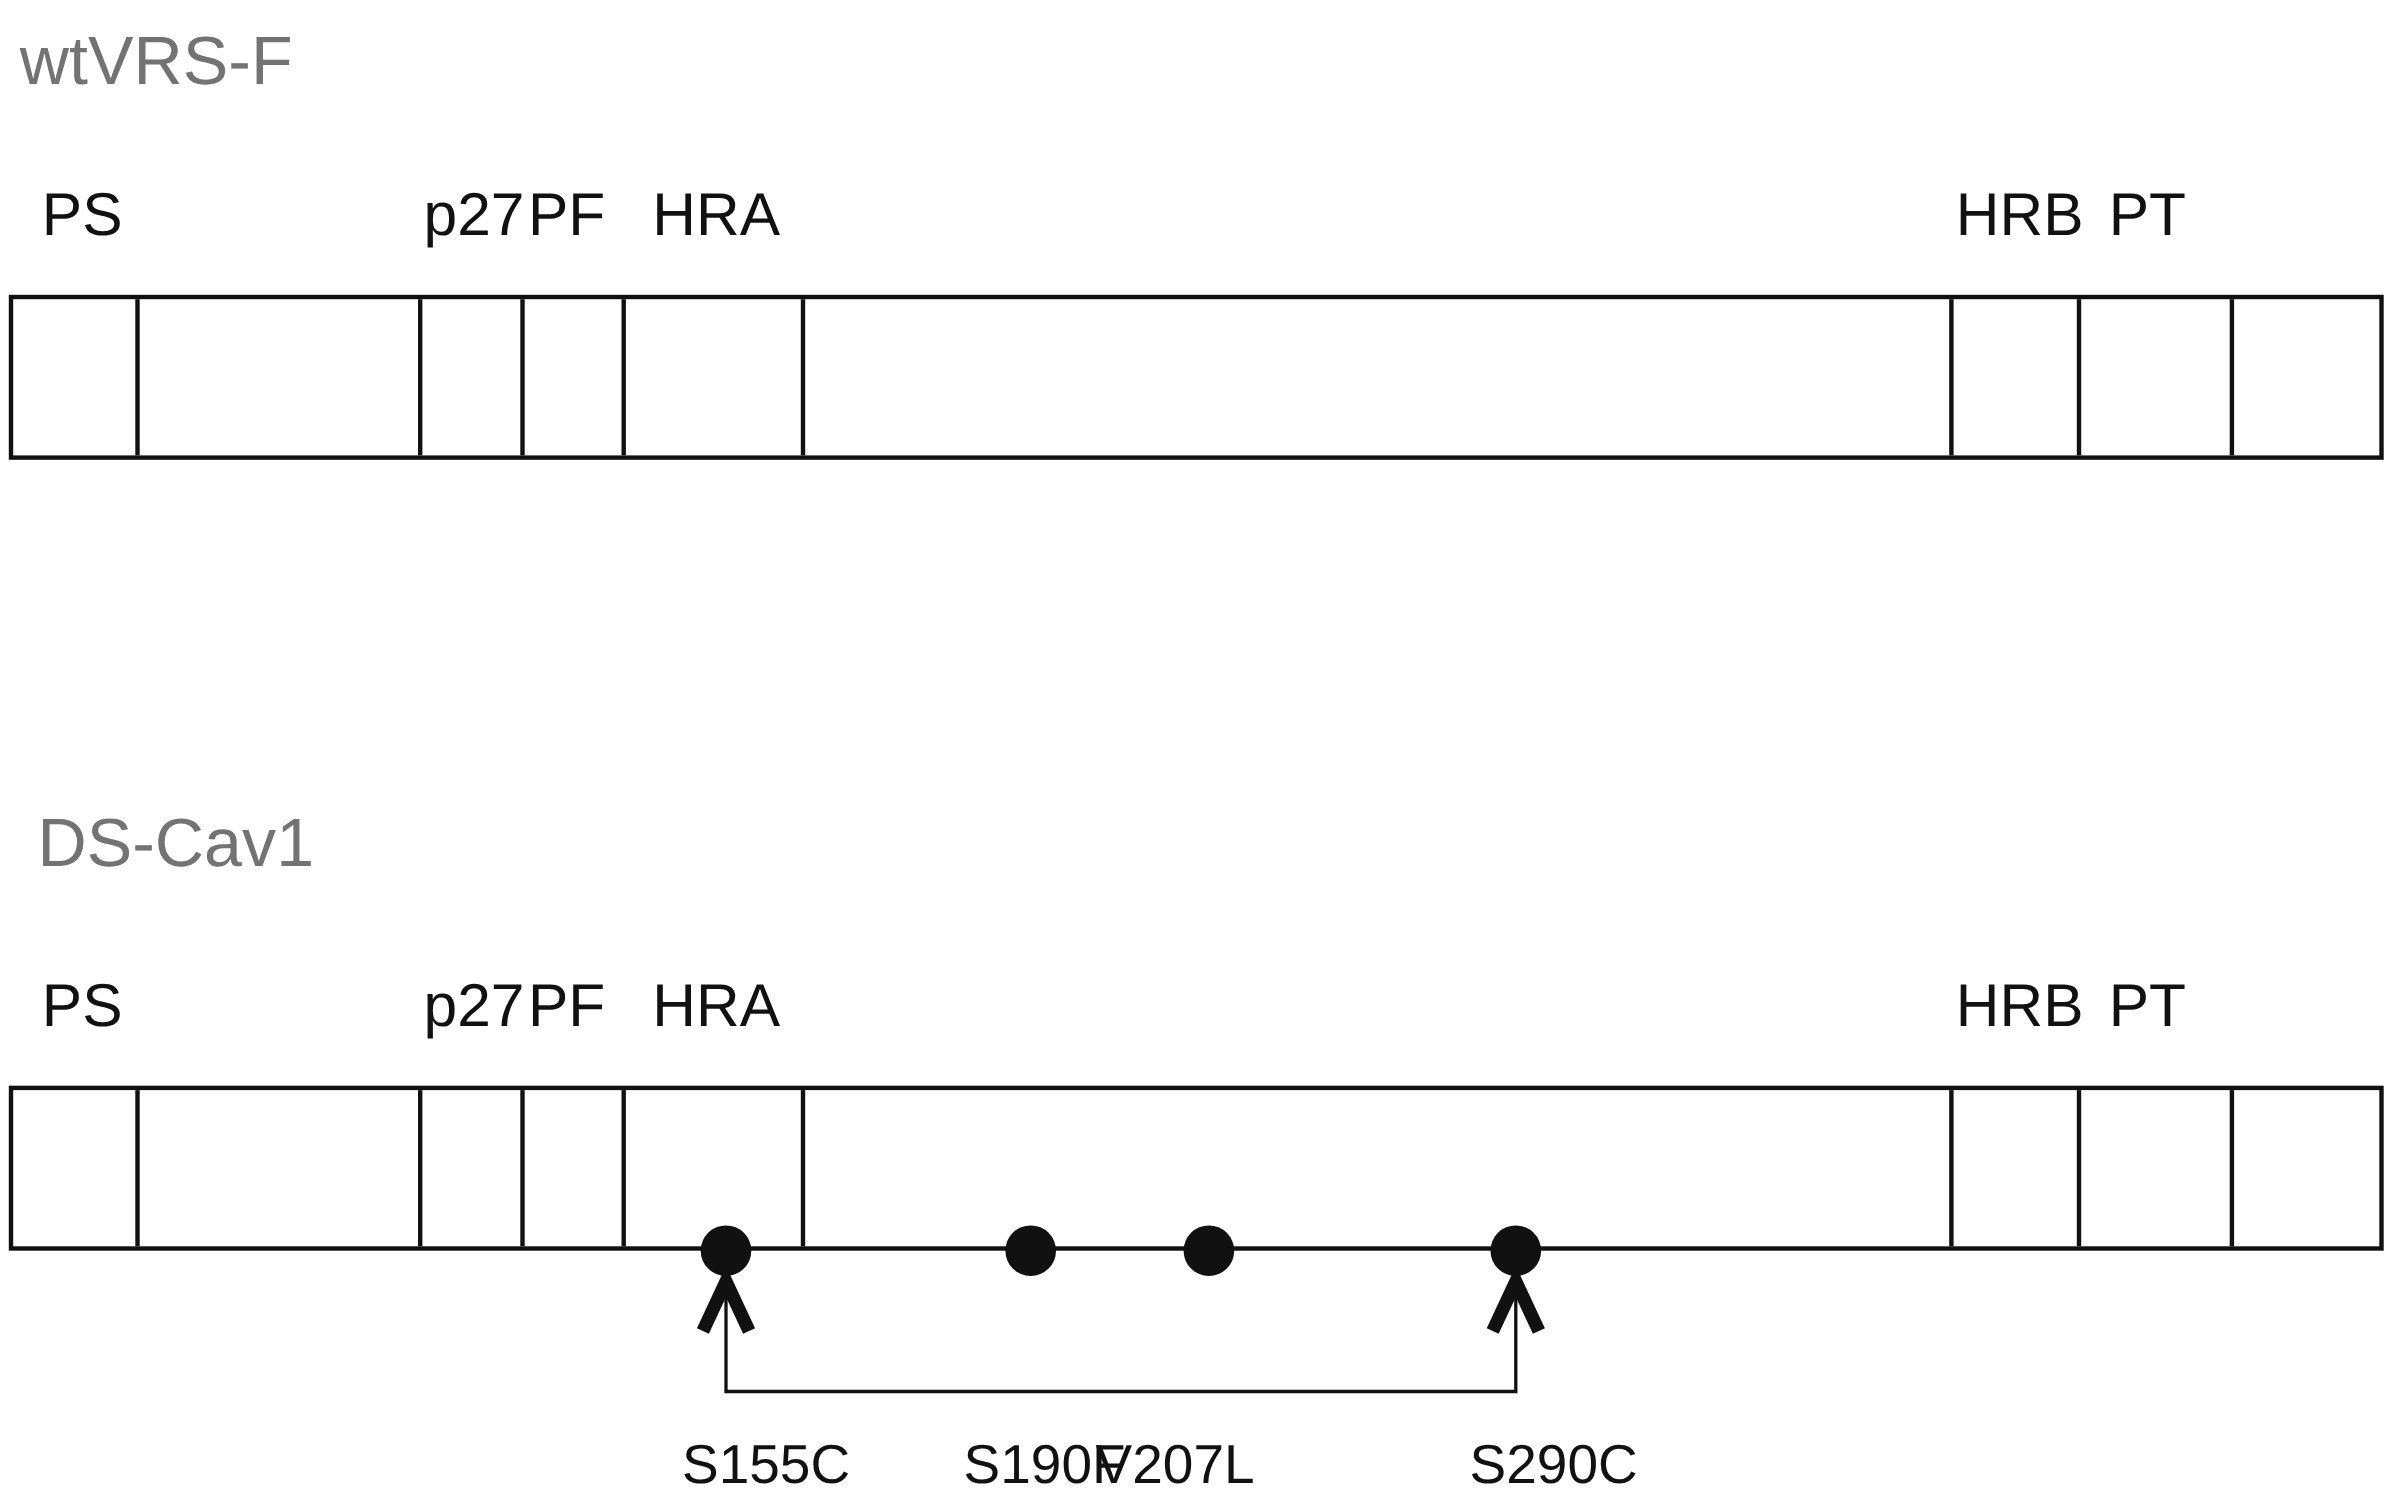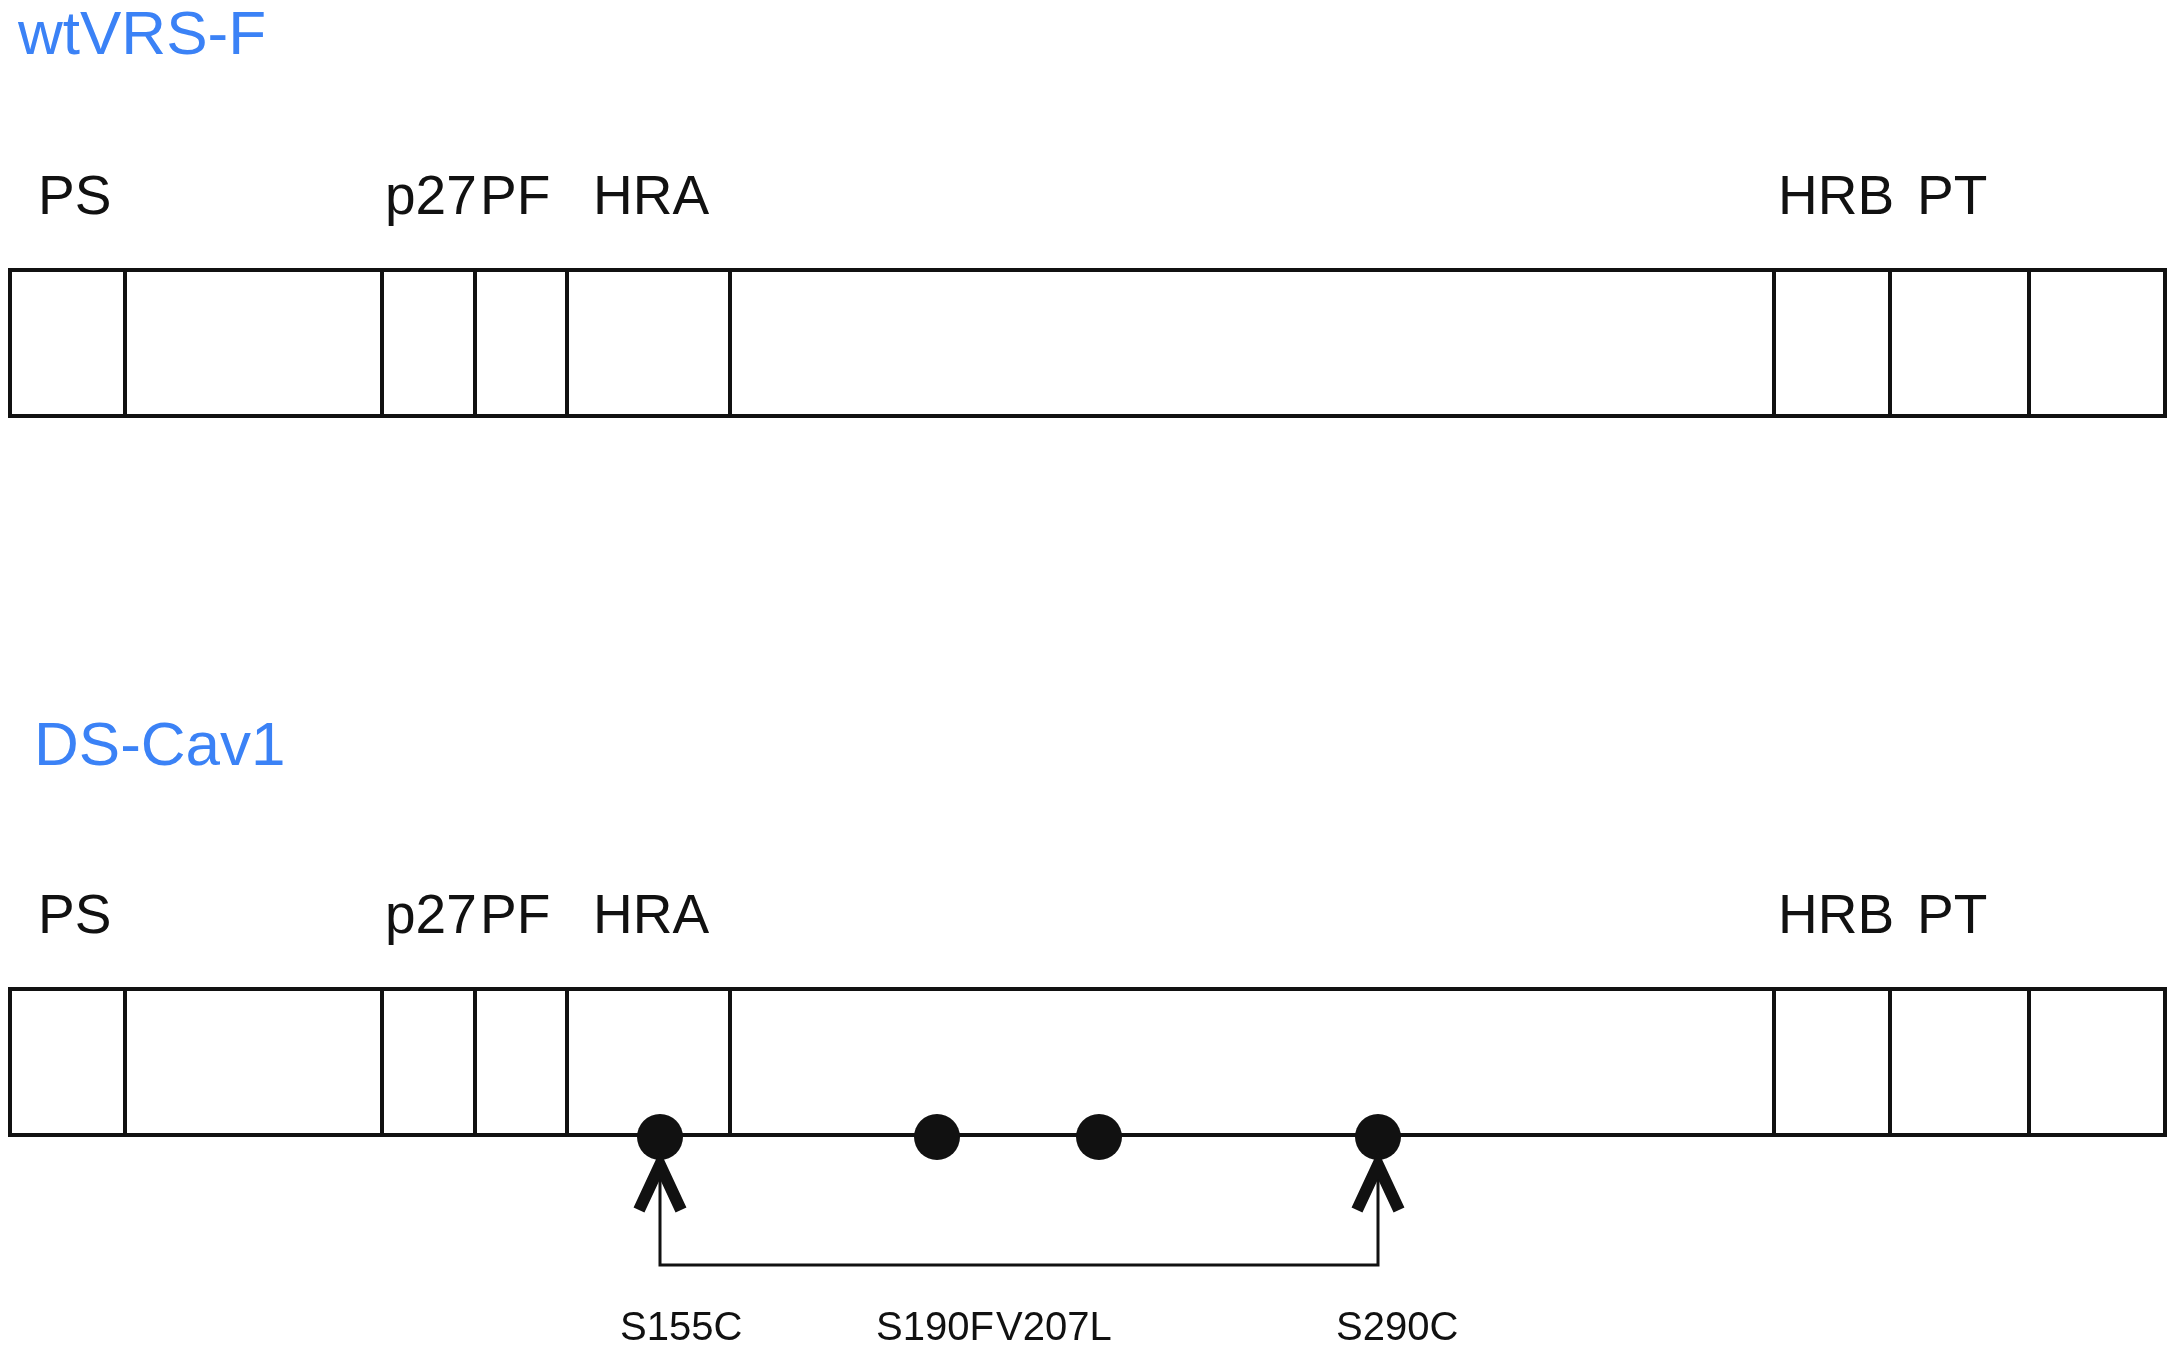--- a/index.html
+++ b/index.html
@@ -10,21 +10,22 @@
     background: #ffffff;
     font-family: "Liberation Sans", "DejaVu Sans", sans-serif;
     color: #111111;
     overflow: hidden;
   }
   .construct-title {
     position: absolute;
     font-size: 62px;
     line-height: 1;
     white-space: nowrap;
-    color: #3b82f6;
+    color: #737373;
+    margin-top: 23px;
   }
   .domain-label {
     position: absolute;
     font-size: 55px;
     line-height: 1;
     white-space: nowrap;
     color: #111111;
   }
   .protein-bar {
     position: absolute;
@@ -46,21 +47,21 @@
     position: absolute;
     width: 46px;
     height: 46px;
     border-radius: 50%;
     background: #111111;
     top: 1114px;
   }
   .mutation-label {
     position: absolute;
     top: 1306px;
-    font-size: 40px;
+    font-size: 50px;
     line-height: 1;
     white-space: nowrap;
     color: #111111;
   }
   .overlay-svg {
     position: absolute;
     left: 0;
     top: 0;
     width: 2175px;
     height: 1366px;

